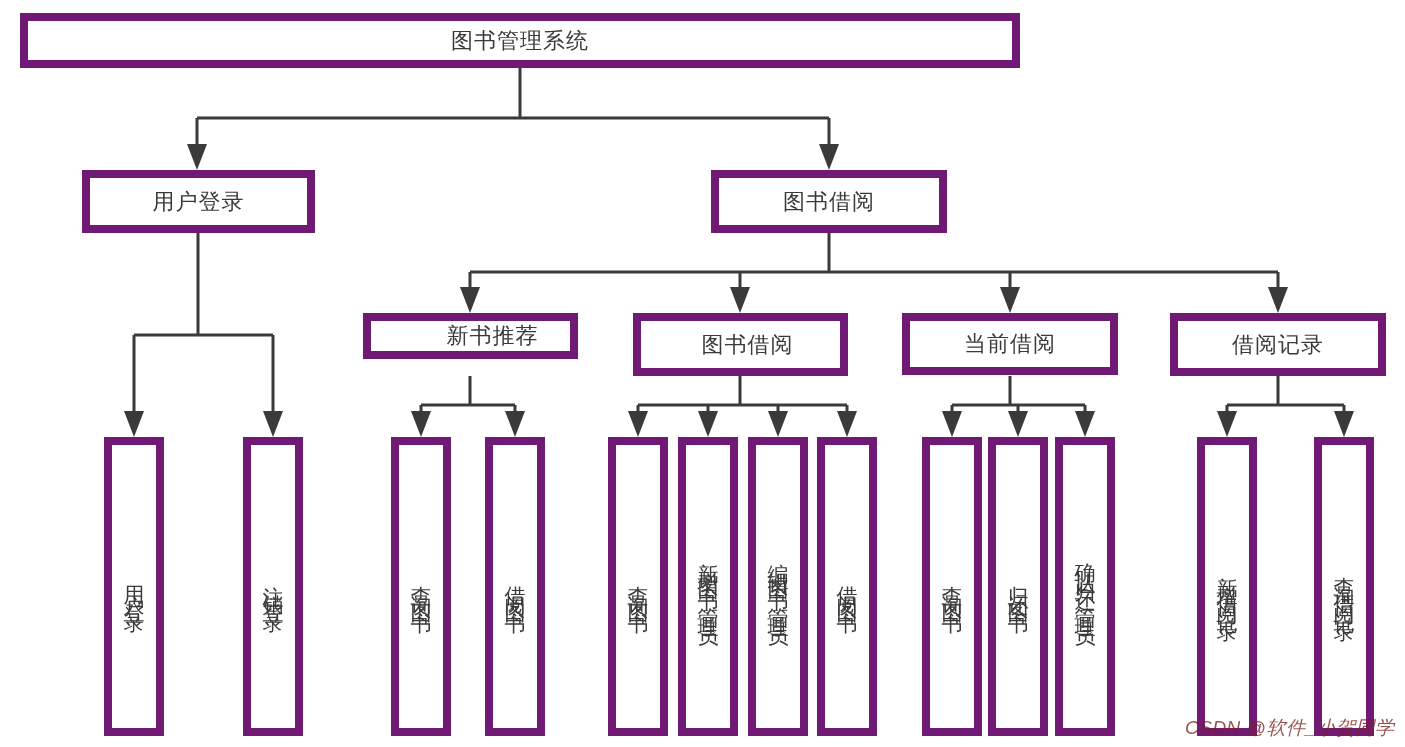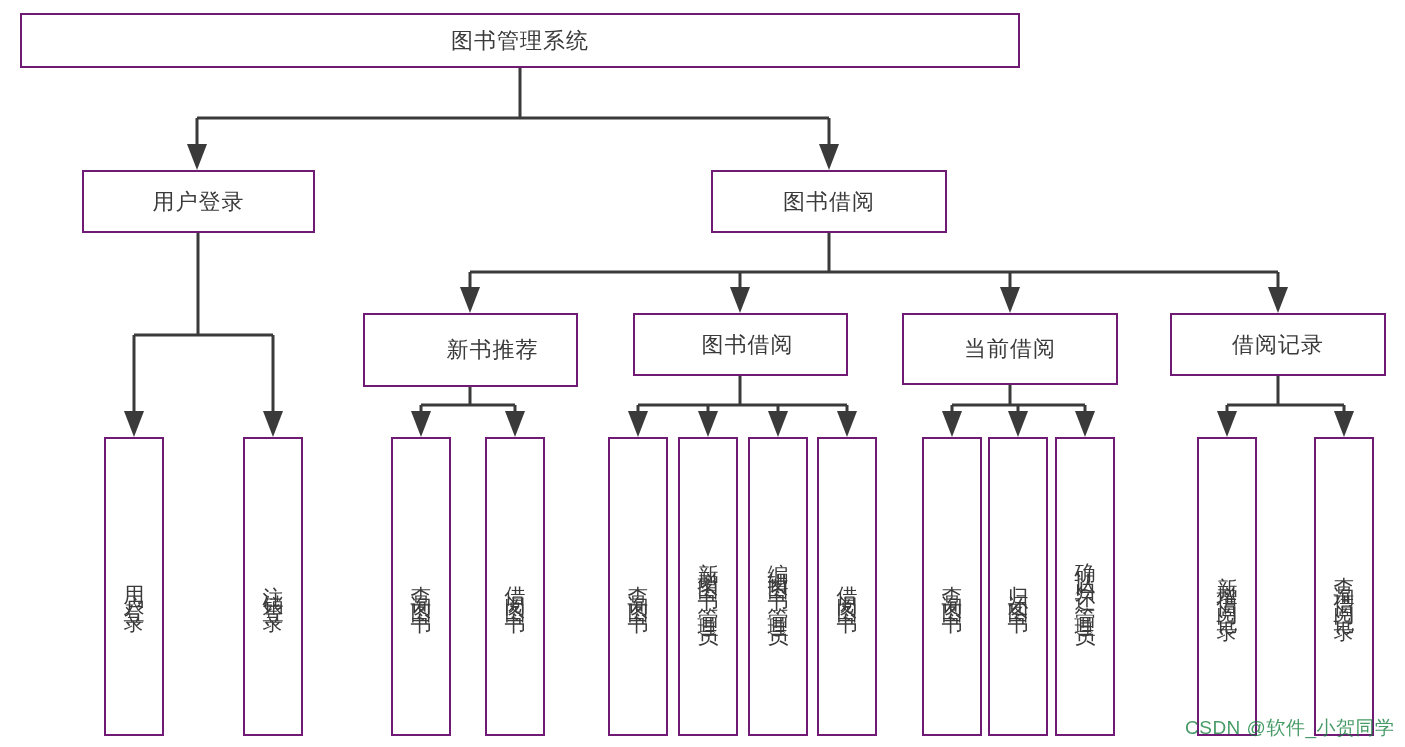--- a/index.html
+++ b/index.html
@@ -5,48 +5,48 @@
   html,body{margin:0;padding:0;background:#ffffff;}
   #stage{
     position:relative;width:1405px;height:747px;background:#ffffff;overflow:hidden;
     font-family:"Liberation Sans","DejaVu Sans",sans-serif;color:#333333;
   }
   #wires{position:absolute;left:0;top:0;width:1405px;height:747px;pointer-events:none;}
   #wires path{stroke:#3a3a3a;stroke-width:3;fill:none;}
   #wires polygon{fill:#3a3a3a;stroke:none;}
   .box{
     position:absolute;box-sizing:border-box;background:#ffffff;
-    border:2px solid #701a75;display:flex;align-items:center;justify-content:center;
+    border:8px solid #701a75;display:flex;align-items:center;justify-content:center;
     z-index:2;
   }
   .hbox span{font-size:22px;letter-spacing:1px;color:#3a3a3a;white-space:nowrap;}
   .vbox span{
     writing-mode:vertical-rl;text-orientation:mixed;
     font-size:21px;letter-spacing:9px;line-height:1.15;color:#3a3a3a;
   }
   
   .n-root{left:20px;top:13px;width:1000px;height:55px;}
   
   .n-user-login{left:82px;top:170px;width:233px;height:63px;}
   .n-book-mgmt{left:711px;top:170px;width:236px;height:63px;}
   
-  .n-new-book{left:363px;top:313px;width:215px;height:74px;padding-left:44px;}
+  .n-new-book{left:363px;top:313px;width:215px;height:46px;padding-left:44px;}
   .n-book-borrow{left:633px;top:313px;width:215px;height:63px;padding-left:14px;}
-  .n-current-borrow{left:902px;top:313px;width:216px;height:72px;}
+  .n-current-borrow{left:902px;top:313px;width:216px;height:62px;}
   .n-borrow-record{left:1170px;top:313px;width:216px;height:63px;}
   
   .leaf{top:437px;width:60px;height:299px;}
   .lf0{left:104px;}  .lf1{left:243px;}
   .lf2{left:391px;}  .lf3{left:485px;}
   .lf4{left:608px;}  .lf5{left:678px;}  .lf6{left:748px;}  .lf7{left:817px;}
   .lf8{left:922px;}  .lf9{left:988px;}  .lf10{left:1055px;}
   .lf11{left:1197px;} .lf12{left:1314px;}
   .watermark{
     position:absolute;left:1185px;top:715px;z-index:5;
-    font-size:19px;letter-spacing:0.5px;color:#15803d;opacity:0.78;white-space:nowrap;
+    font-size:19px;letter-spacing:0.5px;color:#7f1d1d;opacity:0.78;white-space:nowrap;font-style:italic;
   }
 </style>
 </head>
 <body>
 
 <div id="stage">
 
   <svg id="wires" viewBox="0 0 1405 747" xmlns="http://www.w3.org/2000/svg">
 
     <path d="M520 68 V118 M197 118 H829 M197 118 V144 M829 118 V144"></path>

